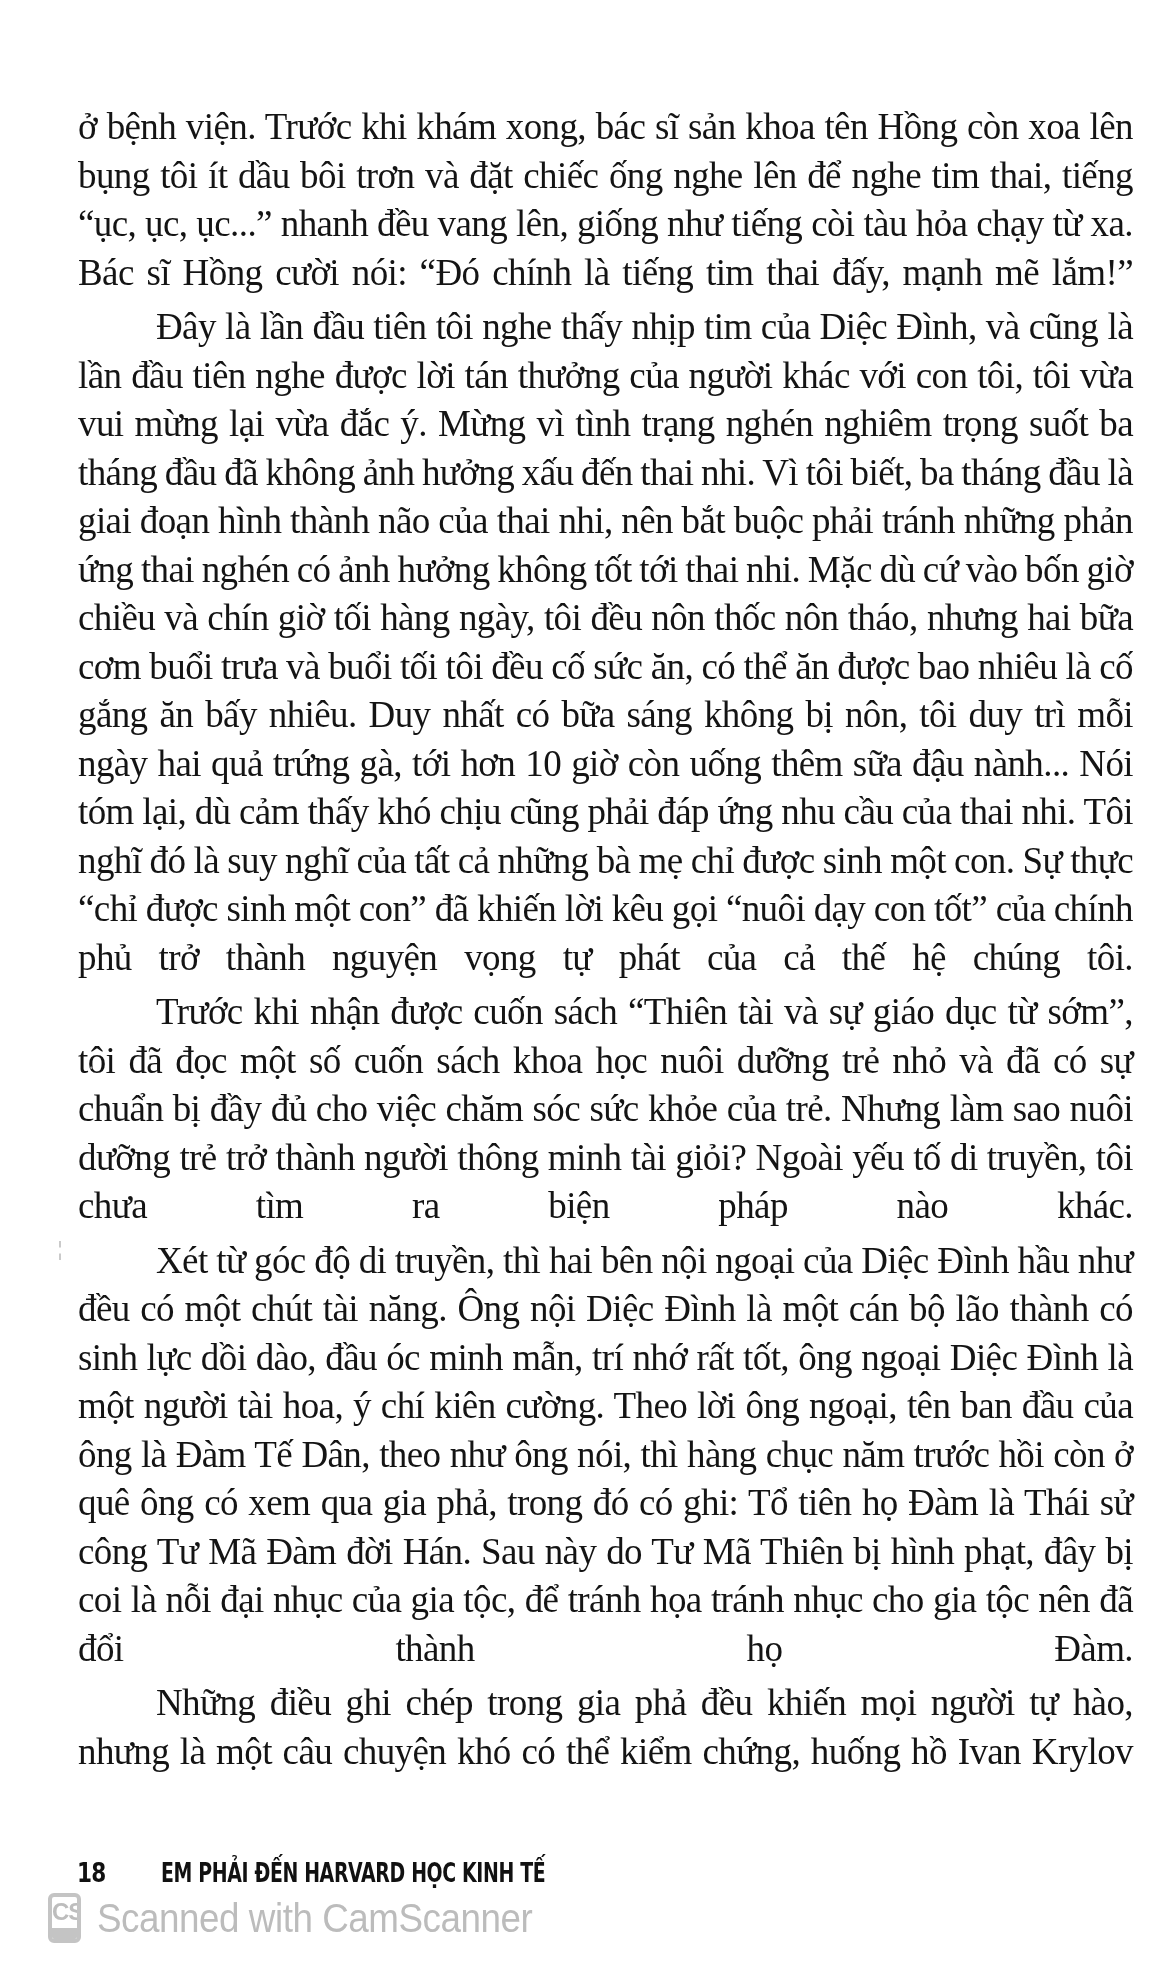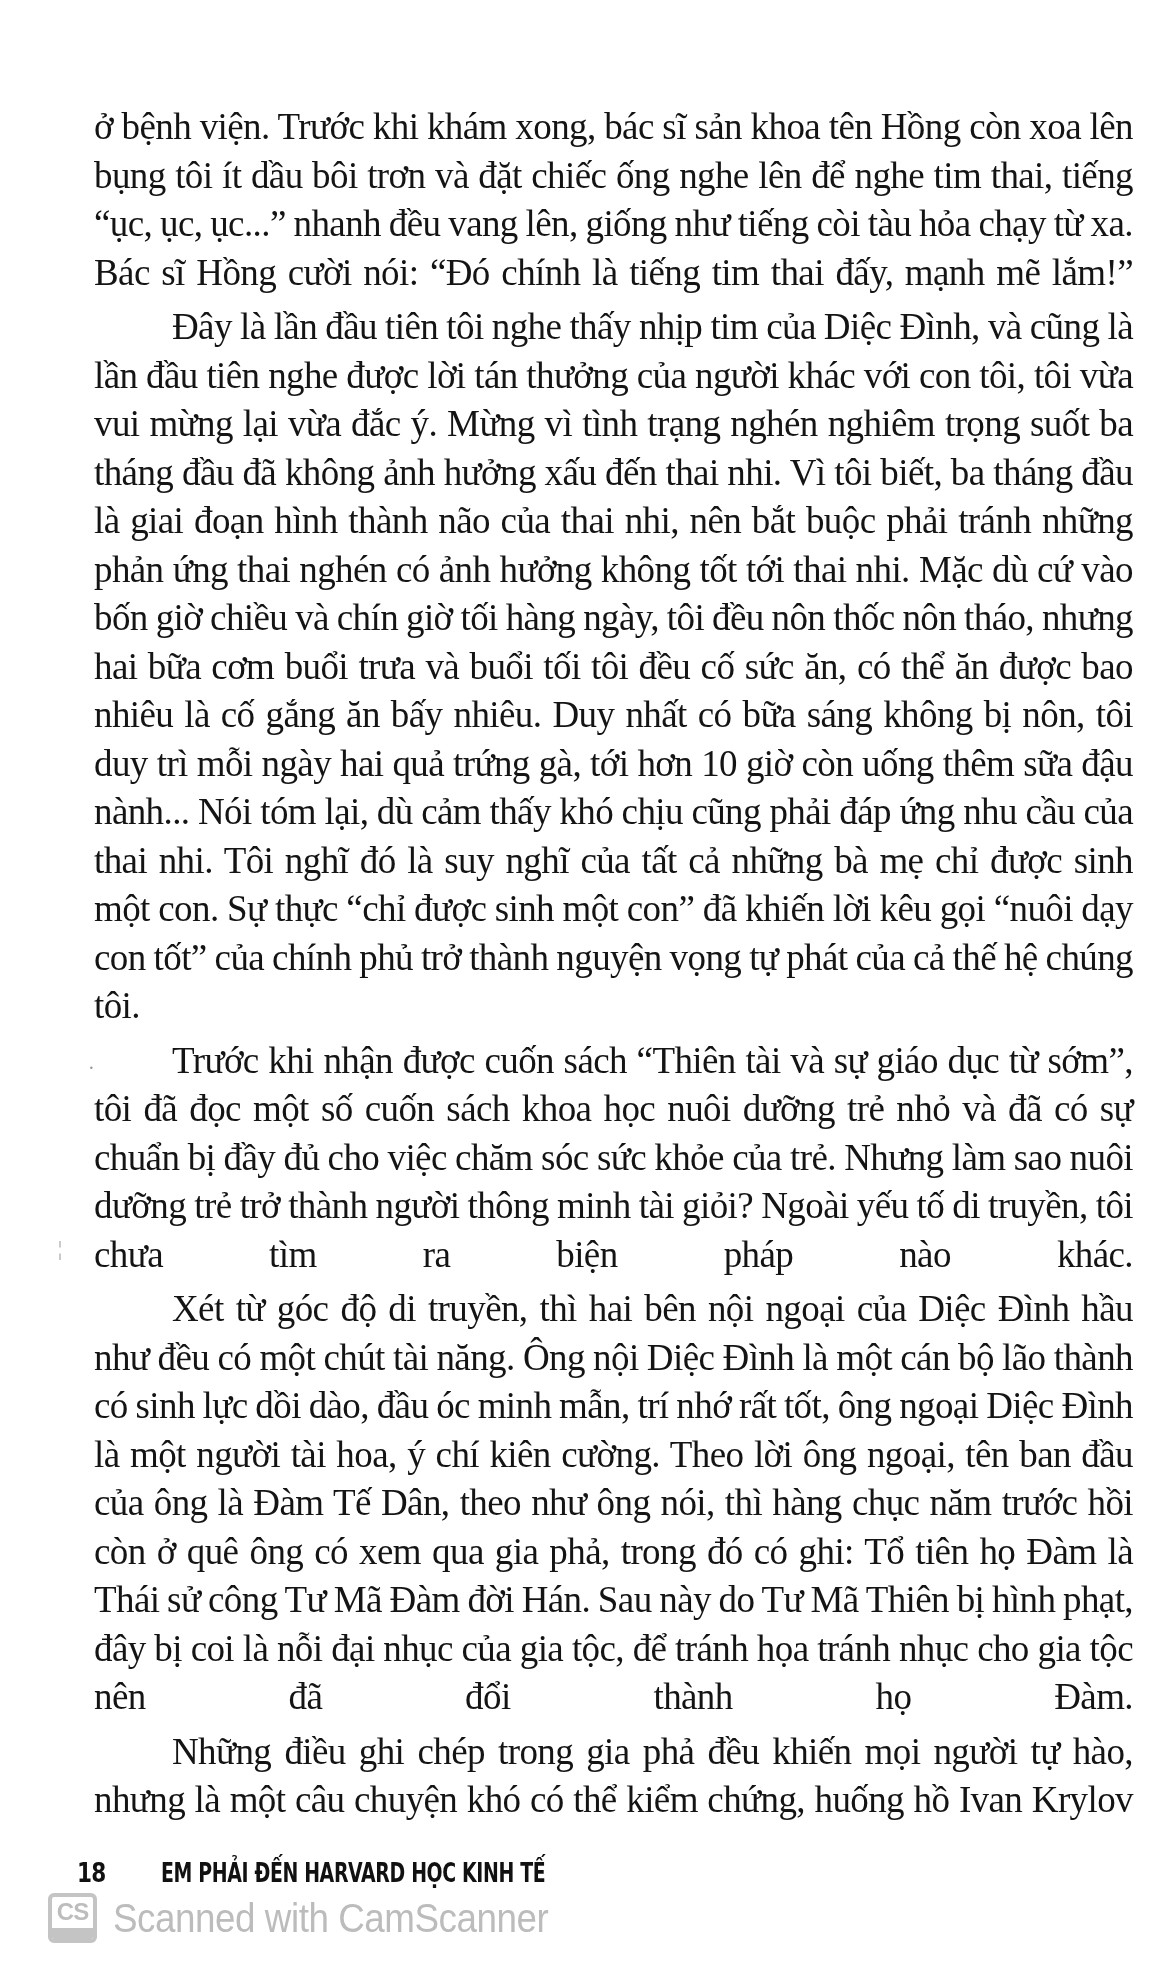--- a/index.html
+++ b/index.html
@@ -19,21 +19,21 @@
       left: 78px;
       top: 103px;
       width: 1055px;
       font-family: "Liberation Serif", "DejaVu Serif", serif;
       font-size: 37px;
       line-height: 48.5px;
       letter-spacing: -0.6px;
       word-spacing: -1px;
     }
     .para {
-      margin: 0 0 6px 16px;
+      margin: 0 0 6px 0;
       text-align: justify;
       text-align-last: justify;
     }
     .para.indent {
       text-indent: 78px;
     }
     .margin-mark {
       position: absolute;
       font-family: "Liberation Serif", serif;
       color: #9a9a9a;
@@ -67,21 +67,21 @@
       white-space: nowrap;
     }
     .watermark {
       position: absolute;
       left: 48px;
       top: 1893px;
       display: flex;
       align-items: center;
     }
     .cs-logo {
-      width: 49px;
+      width: 33px;
       height: 50px;
       box-sizing: border-box;
       border: 4px solid #c4c4c4;
       border-radius: 6px;
       position: relative;
       overflow: hidden;
       background: #ffffff;
     }
     .cs-logo-band {
       position: absolute;

